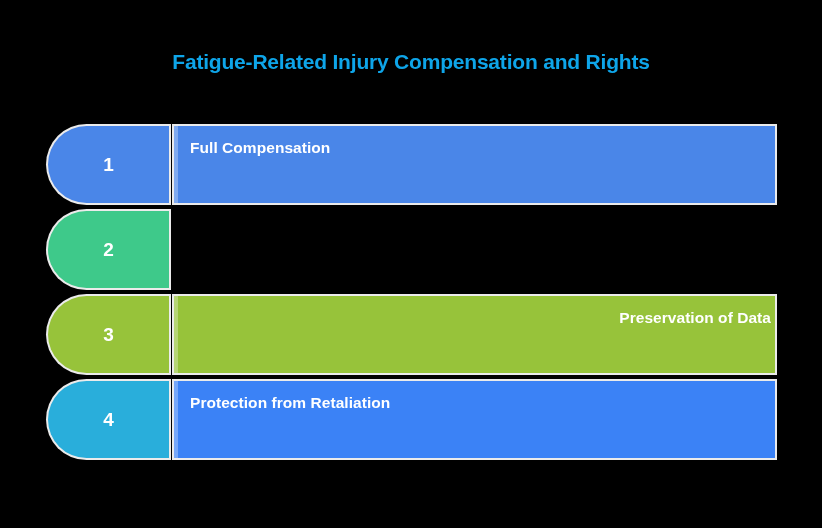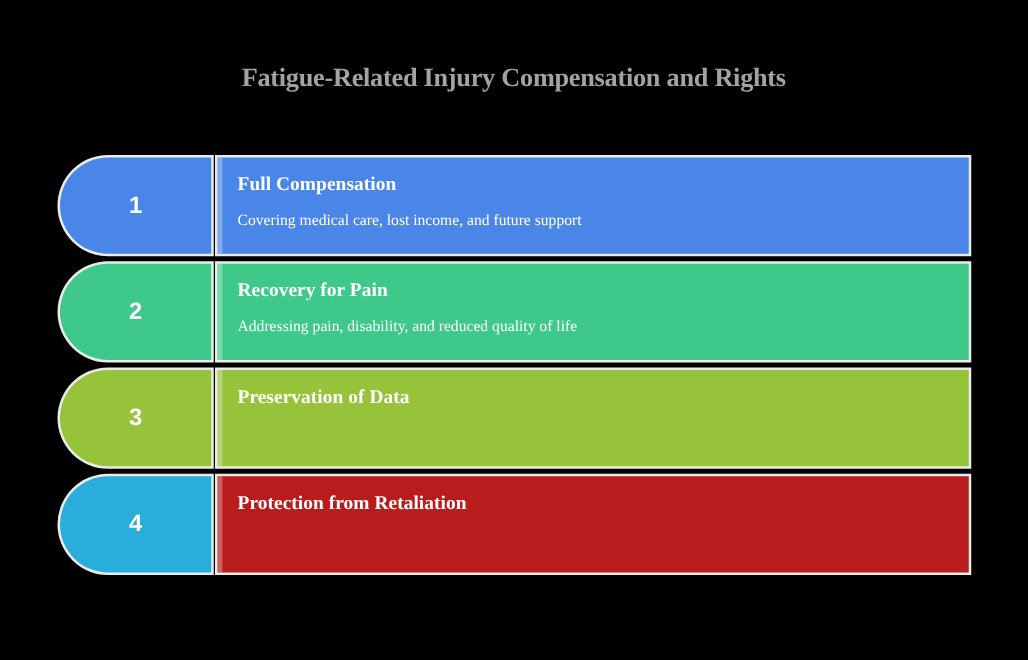--- a/index.html
+++ b/index.html
@@ -78,21 +78,20 @@
   .panel {
     position: absolute;
     left: 174px;
     top: 0;
     width: 601px;
     height: 77px;
     box-sizing: border-box;
     box-shadow: 0 0 0 2px rgba(255,255,255,0.92);
     padding: 12px 4px 0 16px;
     overflow: hidden;
-    font-family: Liberation Serif, serif;
   }
 
   .panel-accent {
     position: absolute;
     left: 0;
     top: 0;
     width: 4px;
     height: 77px;
     background: rgba(255,255,255,0.30);
   }
@@ -113,60 +112,54 @@
     line-height: 17px;
     margin-top: 10px;
     white-space: nowrap;
   }
 </style>
 </head>
 <body style="background: rgb(0, 0, 0);">
 
 <div id="canvas" style="background: rgb(0, 0, 0); width: 822px; height: 528px;">
 
-  <div id="page-title" style="color: #a3a3a3; font-family: Liberation Serif, serif;">Fatigue-Related Injury Compensation and Rights</div>
+  <div id="page-title" style="color: #0ea5e9;">Fatigue-Related Injury Compensation and Rights</div>
 
   <div id="rows">
 
     <div class="row">
       <div class="badge" style="background: rgb(74, 134, 232);">
         <span class="badge-number">1</span>
       </div>
       <div class="panel" style="background: rgb(74, 134, 232);">
         <div class="panel-accent"></div>
         <div class="panel-heading">Full Compensation</div>
-        <div class="panel-desc">Covering medical care, lost income, and future support</div>
       </div>
     </div>
 
     <div class="row">
       <div class="badge" style="background: rgb(62, 201, 138);">
         <span class="badge-number">2</span>
       </div>
-      <div class="panel" style="background: rgb(62, 201, 138);">
-        <div class="panel-accent"></div>
-        <div class="panel-heading">Recovery for Pain</div>
-        <div class="panel-desc">Addressing pain, disability, and reduced quality of life</div>
-      </div>
     </div>
 
     <div class="row">
       <div class="badge" style="background: rgb(151, 195, 58);">
         <span class="badge-number">3</span>
       </div>
-      <div class="panel" style="background: rgb(151, 195, 58);">
+      <div class="panel" style="background: rgb(151, 195, 58); text-align: right;">
         <div class="panel-accent"></div>
         <div class="panel-heading">Preservation of Data</div>
       </div>
     </div>
 
     <div class="row">
       <div class="badge" style="background: rgb(41, 174, 219);">
         <span class="badge-number">4</span>
       </div>
-      <div class="panel" style="background: #b91c1c;">
+      <div class="panel" style="background: #3b82f6;">
         <div class="panel-accent"></div>
         <div class="panel-heading">Protection from Retaliation</div>
       </div>
     </div>
 
   </div>
 </div>
 
 </body></html>

